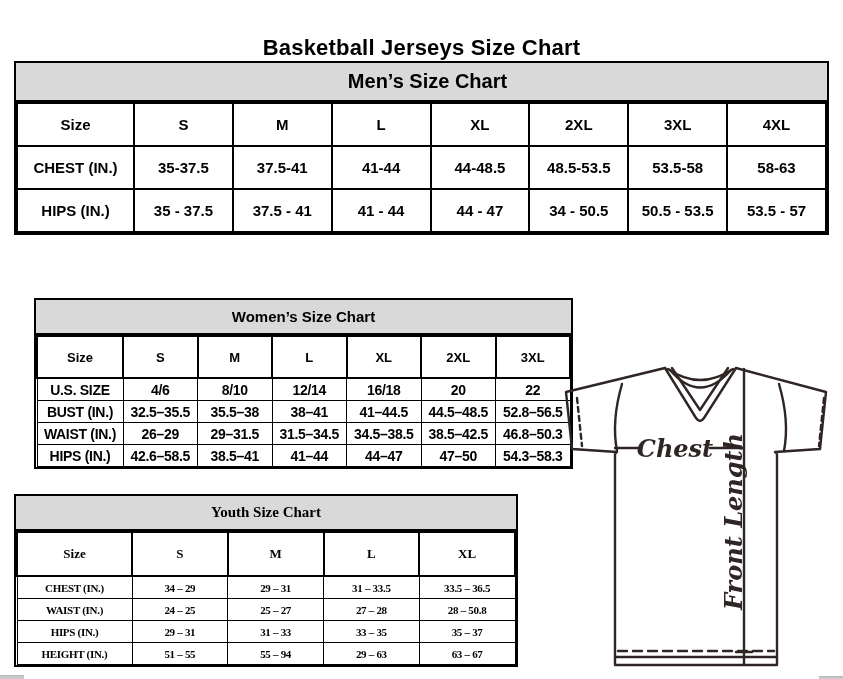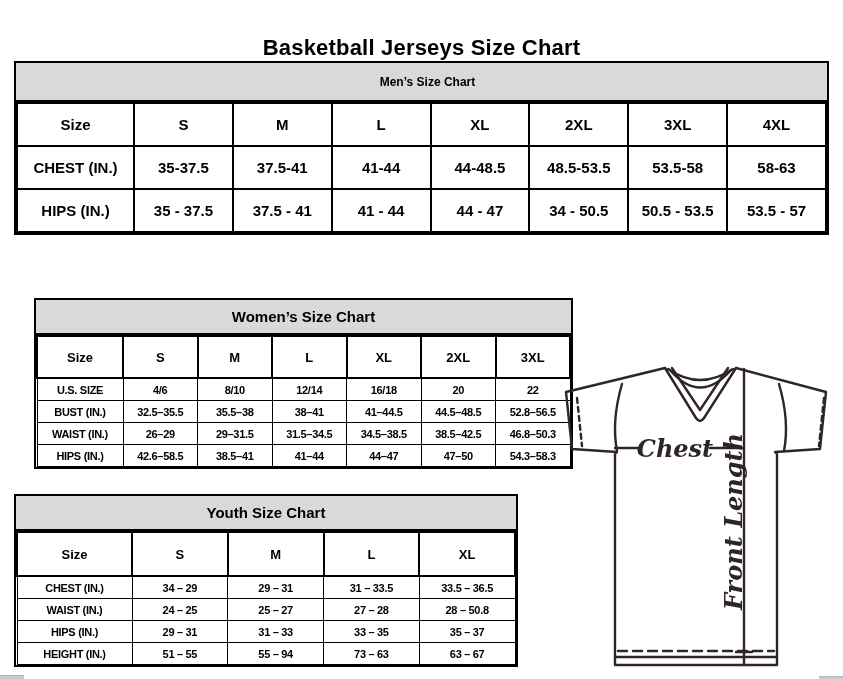--- a/index.html
+++ b/index.html
@@ -8,31 +8,31 @@
   .page-title{position:absolute;top:6px;left:0;width:100%;text-align:center;
         font-size:22px;font-weight:bold;letter-spacing:.2px;margin-top:29px;}
   .chart{position:absolute;border:2px solid #000;background:#fff;box-sizing:border-box;}
   .chart .band{background:#d9d9d9;border-bottom:2px solid #000;display:flex;
         align-items:center;justify-content:center;font-weight:bold;}
   table{border-collapse:collapse;width:100%;table-layout:fixed;}
   th,td{border:1px solid #000;text-align:center;font-weight:bold;padding:0;
         vertical-align:middle;overflow:hidden;white-space:nowrap;}
   
   #men{left:14px;top:61px;width:815px;}
-  #men .band{height:37px;font-size:12px;padding-left:12px;}
+  #men .band{height:37px;font-size:20px;padding-left:12px;}
   #men th,#men td{border-width:2px;font-size:15px;height:41px;}
   #men col.label-col{width:117px;}
   
   #women{left:14px;top:298px;width:539px;margin-left:20px;}
   #women .band{height:33px;font-size:15px;}
   #women thead th{height:40px;font-size:13px;border-width:2px;}
-  #women tbody th,#women tbody td{height:21px;font-size:11px;letter-spacing:-.3px;}
+  #women tbody th,#women tbody td{height:21px;font-size:14px;letter-spacing:-.3px;}
   #women col.label-col{width:86px;}
   
-  #youth{left:14px;top:494px;width:504px;}
+  #youth{left:14px;top:494px;width:504px;font-family:Liberation Serif, serif;}
   #youth .band{height:33px;font-size:15px;}
   #youth thead th{height:42px;font-size:13px;border-width:2px;}
   #youth tbody th,#youth tbody td{height:21px;font-size:11px;letter-spacing:-.3px;}
   #youth col.label-col{width:115px;}
   
   .jersey{position:absolute;left:558px;top:358px;}
   .jersey text{font-family:"DejaVu Serif","Liberation Serif",serif;
         font-style:italic;font-weight:bold;}
   
   .sb-frag{position:absolute;background:#c9c9c9;border-top:1px solid #b5b5b5;}
@@ -198,21 +198,21 @@
             <th>HIPS (IN.)</th>
             <td>29 – 31</td>
             <td>31 – 33</td>
             <td>33 – 35</td>
             <td>35 – 37</td>
           </tr>
           <tr>
             <th>HEIGHT (IN.)</th>
             <td>51 – 55</td>
             <td>55 – 94</td>
-            <td>73 – 63</td>
+            <td>29 – 63</td>
             <td>63 – 67</td>
           </tr>
         </tbody>
       </table>
   </div>
 
   <svg class="jersey" width="285" height="321" viewBox="0 0 285 321">
     <g stroke="#2e2524" fill="none" stroke-width="2.4" stroke-linecap="round" stroke-linejoin="round">
 
       <path d="M107,10 L8,34 L14,91 L59,94 L57,96 L57,307 L219,307 L219,96 L217,94 L262,91 L268,34 L178,10"></path>

